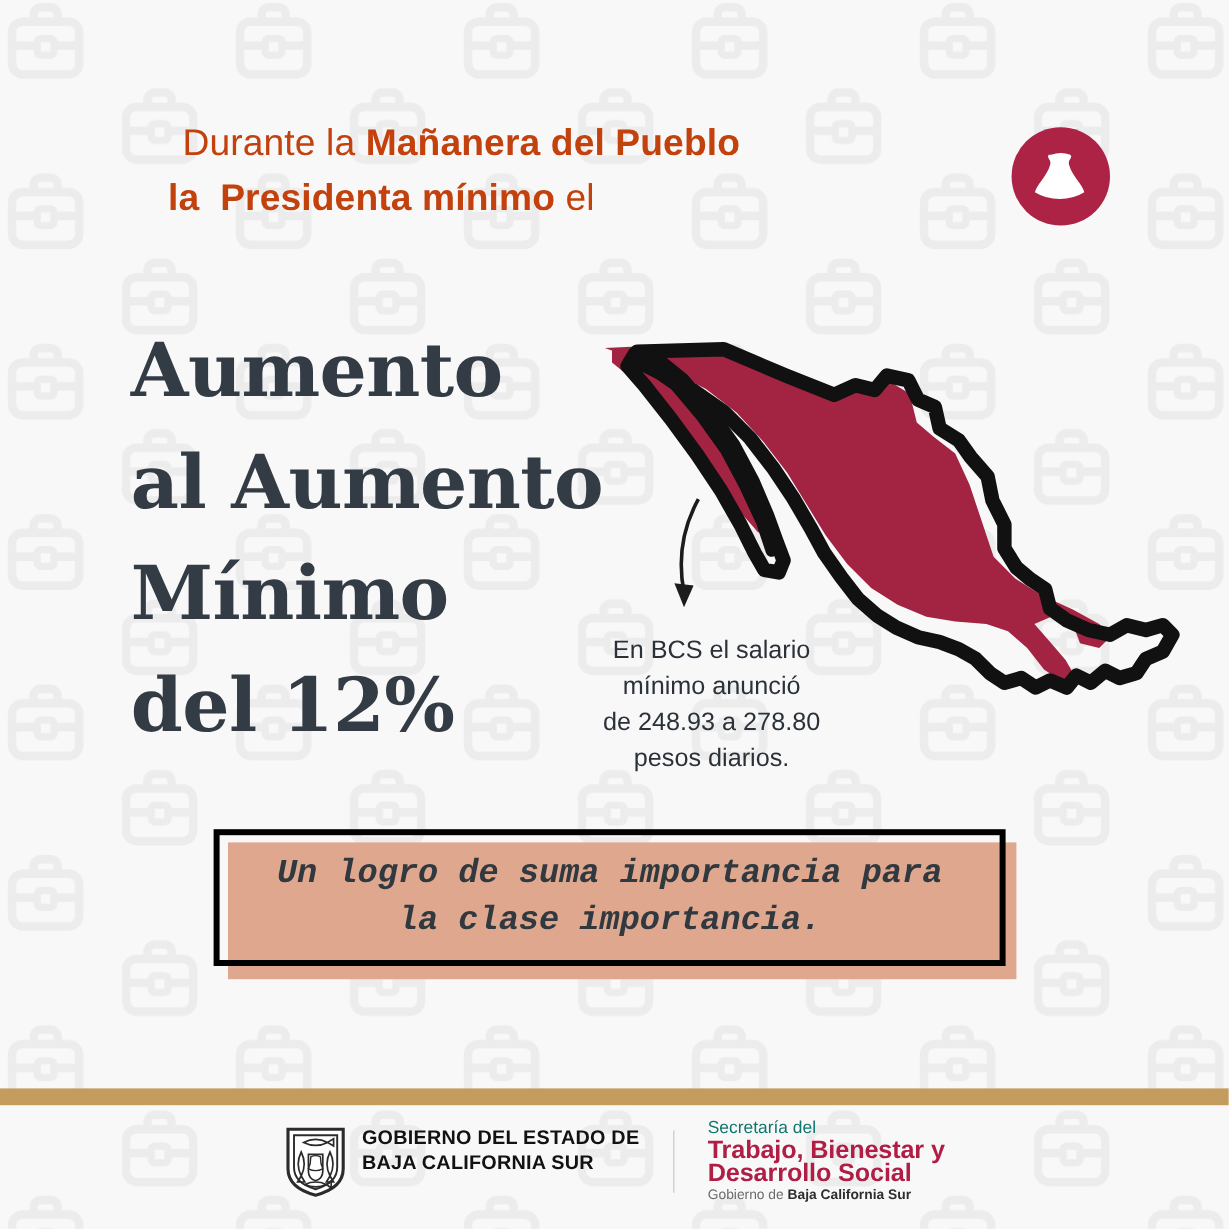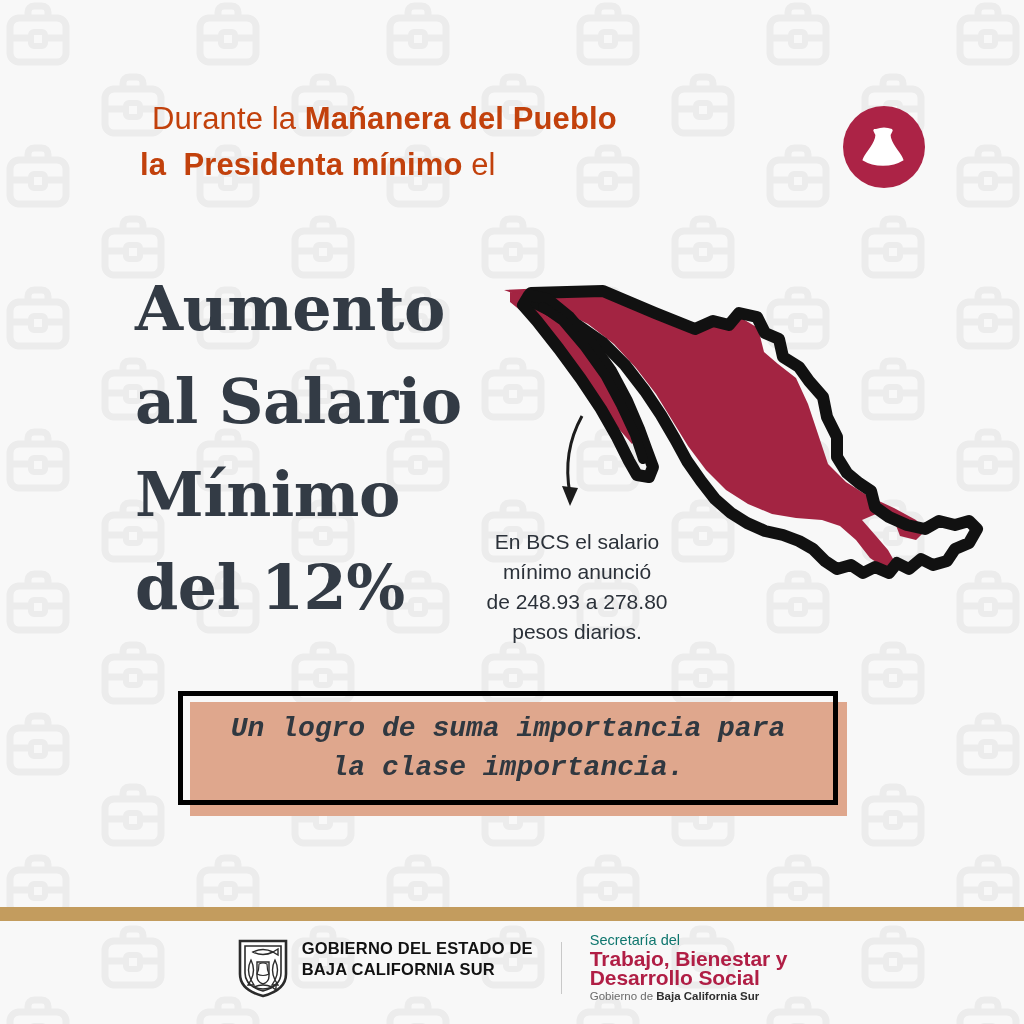--- a/index.html
+++ b/index.html
@@ -65,21 +65,21 @@
     background:#ac2346;
     z-index:5;
     display:flex;
     align-items:center;
     justify-content:center;
   }
 
   
   .headline {
     position:absolute;
-    left:135px; top:262px;
+    left:109px; top:262px;
     z-index:4;
     font-family:"DejaVu Serif", serif;
     font-weight:bold;
     font-size:62px;
     line-height:93px;
     color:#333b45;
     letter-spacing:-.5px;
   }
   .headline div { white-space:pre; }
 
@@ -94,21 +94,21 @@
 
   
   .arrow-wrap {
     position:absolute;
     left:548px; top:412px;
     width:60px; height:100px;
     z-index:5;
   }
   .annotation {
     position:absolute;
-    left:449px; top:527px;
+    left:465px; top:527px;
     width:256px;
     z-index:5;
     text-align:center;
     font-size:21px;
     line-height:30px;
     color:#2b3139;
   }
   .annotation div { white-space:pre; }
 
   
@@ -229,21 +229,21 @@
       <path d="M15 6 q8 -3 16 0 q1.5 1.5 0 3.2 q-2 2.2 -1 5.6
                q1.6 5.6 7 12.6 q4.6 6 5.6 9.8
                q-9 5.6 -20.6 5.6 q-11.6 0 -20.6 -5.6
                q1 -3.8 5.6 -9.8 q5.4 -7 7 -12.6
                q1 -3.4 -1 -5.6 q-1.5 -1.7 0 -3.2 z" fill="#ffffff"></path>
     </svg>
   </div>
 
   <div class="headline">
     <div>Aumento</div>
-    <div>al Salario</div>
+    <div>al Aumento</div>
     <div>Mínimo</div>
     <div>del 12%</div>
   </div>
 
   <div class="map-wrap">
     <svg viewBox="0 0 490 320">
 
       <g>
         <path fill="#a32442" d="M8 22 L92 18 L150 40 L205 57 L242 48 L262 60 L268 84
                  L282 96 L300 110 L312 136 L322 166 L332 196 L350 214

